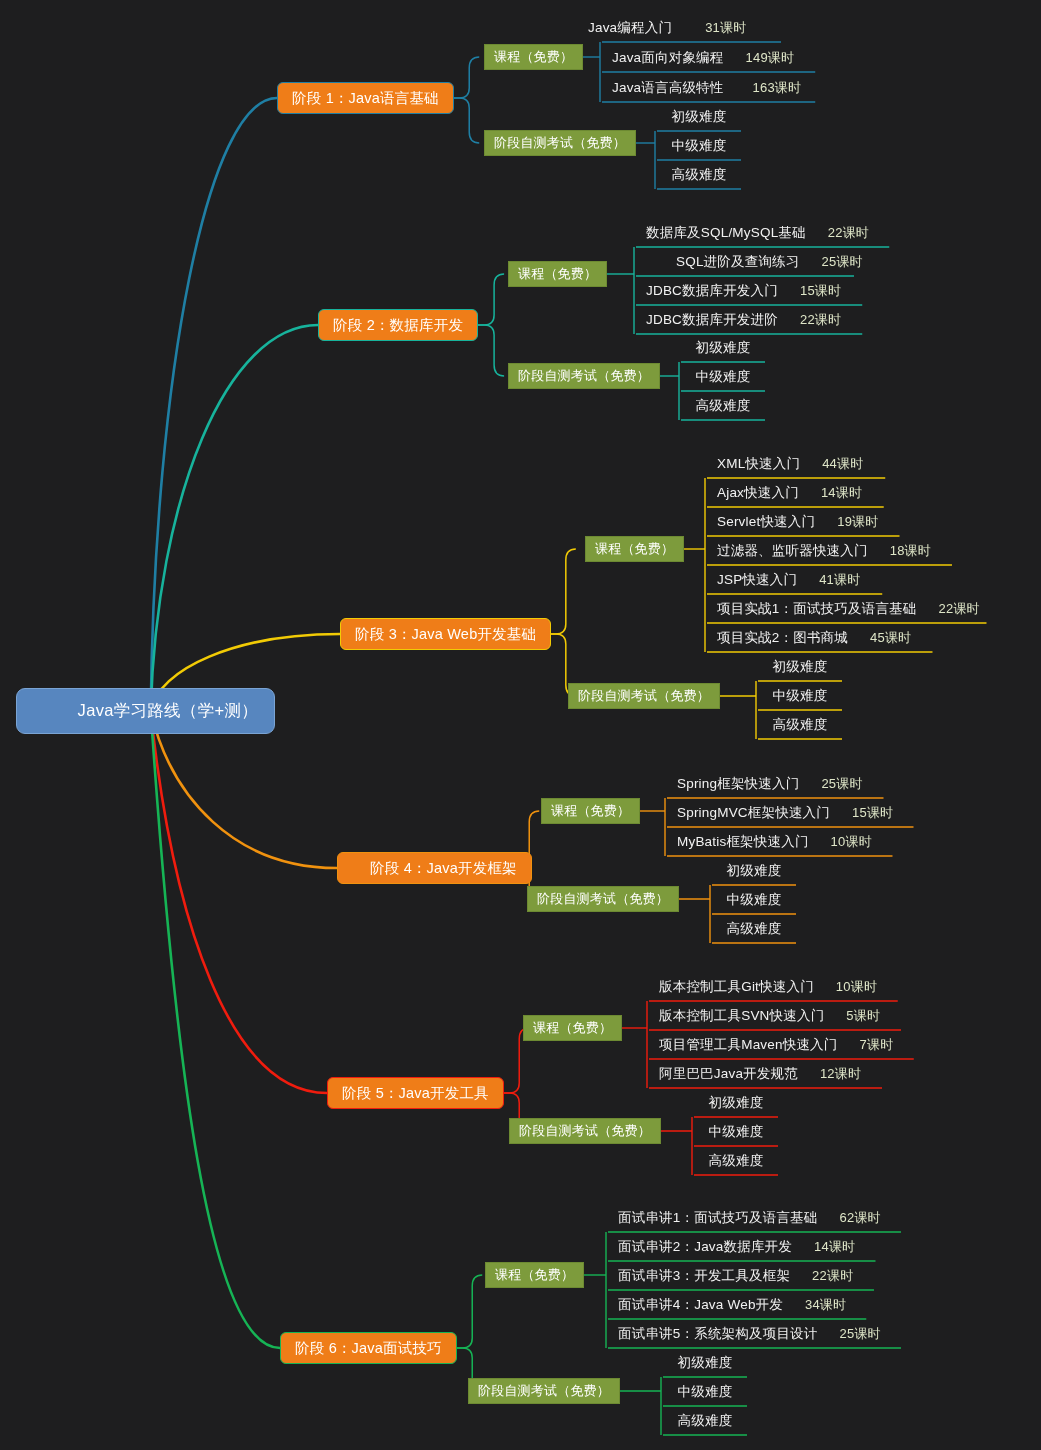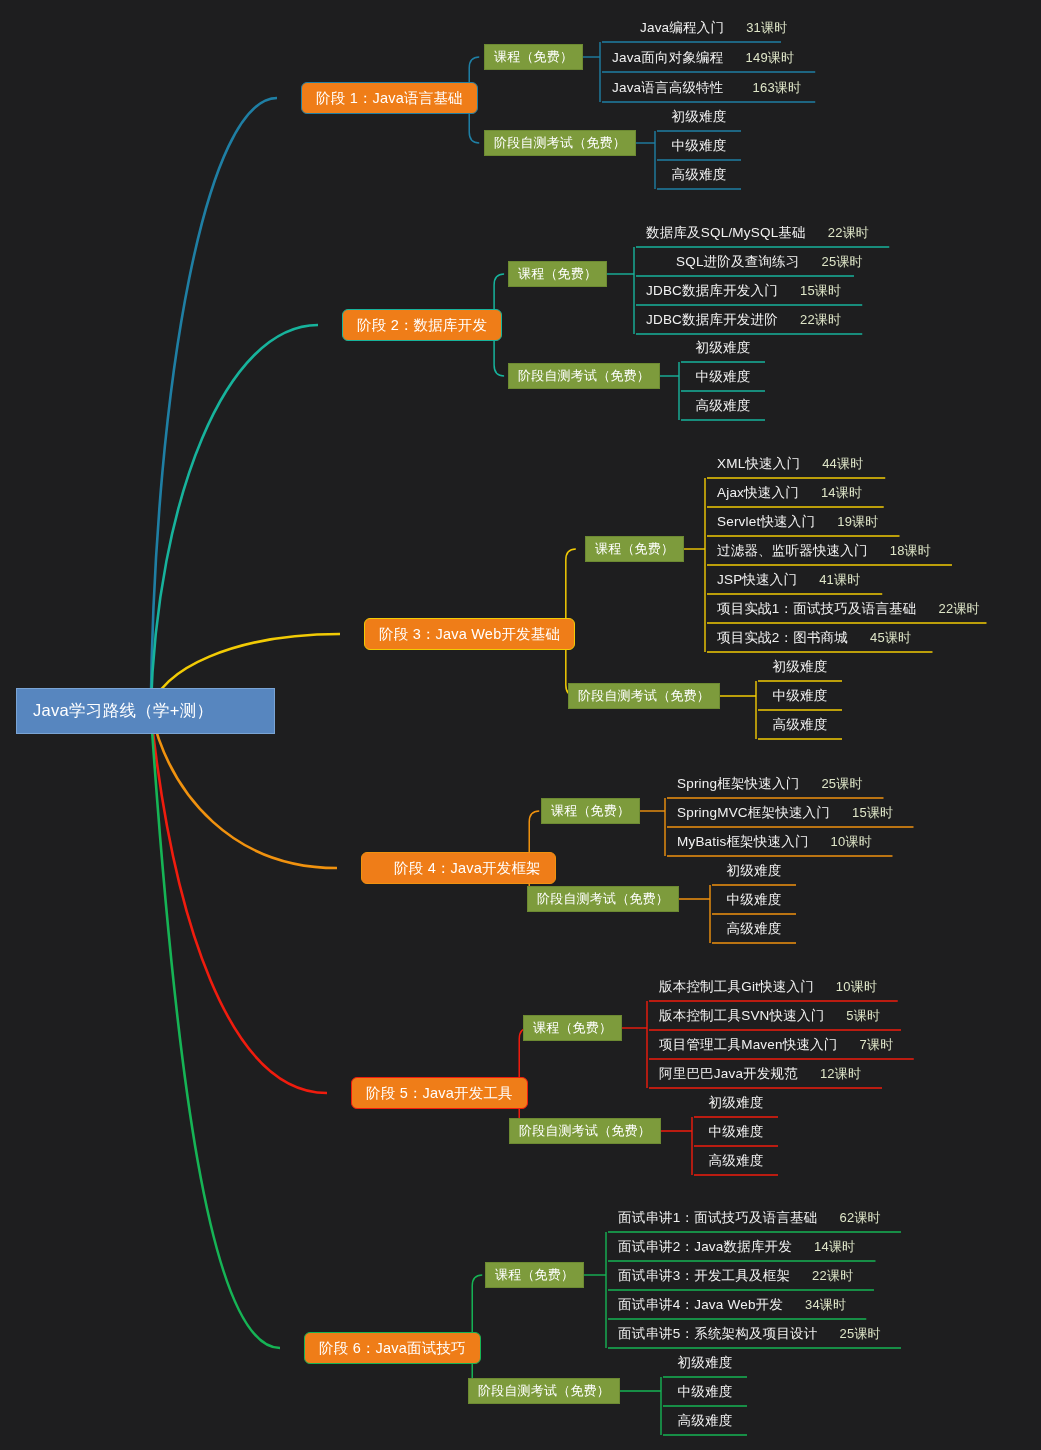--- a/index.html
+++ b/index.html
@@ -20,44 +20,43 @@
     left:0; top:0;
     width:1041px; height:1450px;
     pointer-events:none;
   }
   .node{
     position:absolute;
     box-sizing:border-box;
     white-space:nowrap;
     display:flex;
     align-items:center;
-    justify-content:flex-start;
+    justify-content:flex-end;
   }
   
   .root{
     background:#5786bf;
     border:1px solid #7aa4d4;
-    border-radius:0;
+    border-radius:9px;
     color:#ffffff;
     font-size:16.5px;
     padding:0 16px;
     height:46px;
     letter-spacing:.3px;
   }
   
   .stage{
     background:#ef7d18;
     border-radius:6px;
     color:#ffffff;
     font-size:14.5px;
     height:32px;
     padding:0 14px;
     border:1.4px solid #ef7d18;
     letter-spacing:.2px;
-    margin-left:24px;
   }
   
   .grp{
     background:#7d9b3c;
     border:1.2px solid #6d8a32;
     color:#ffffff;
     font-size:13px;
     height:26px;
     padding:0 9px;
     letter-spacing:.2px;
@@ -183,21 +182,21 @@
   <div id="nodes">
       <div class="node stage" style="left: 277px; top: 82px; border-color: rgb(31, 127, 164);">
         <span>阶段 1：Java语言基础</span>
       </div>
       <div class="node grp" style="left: 484px; top: 44px;">
         <span>课程（免费）</span>
       </div>
       <div class="node grp" style="left: 484px; top: 130px;">
         <span>阶段自测考试（免费）</span>
       </div>
-      <div class="leaf" style="left: 630px; top: 14px; color: rgb(242, 242, 242); width: 179px;">
+      <div class="leaf" style="left: 578px; top: 14px; color: rgb(242, 242, 242); width: 179px; gap: 11px;">
         <span>Java编程入门</span>
         <span class="hrs">31课时</span>
       </div>
       <div class="leaf" style="left: 602px; top: 44px; color: rgb(242, 242, 242); width: 213.234px;">
         <span>Java面向对象编程</span>
         <span class="hrs">149课时</span>
       </div>
       <div class="leaf" style="left: 602px; top: 74px; color: rgb(242, 242, 242); width: 213.234px; gap: 7px;">
         <span>Java语言高级特性</span>
         <span class="hrs">163课时</span>

